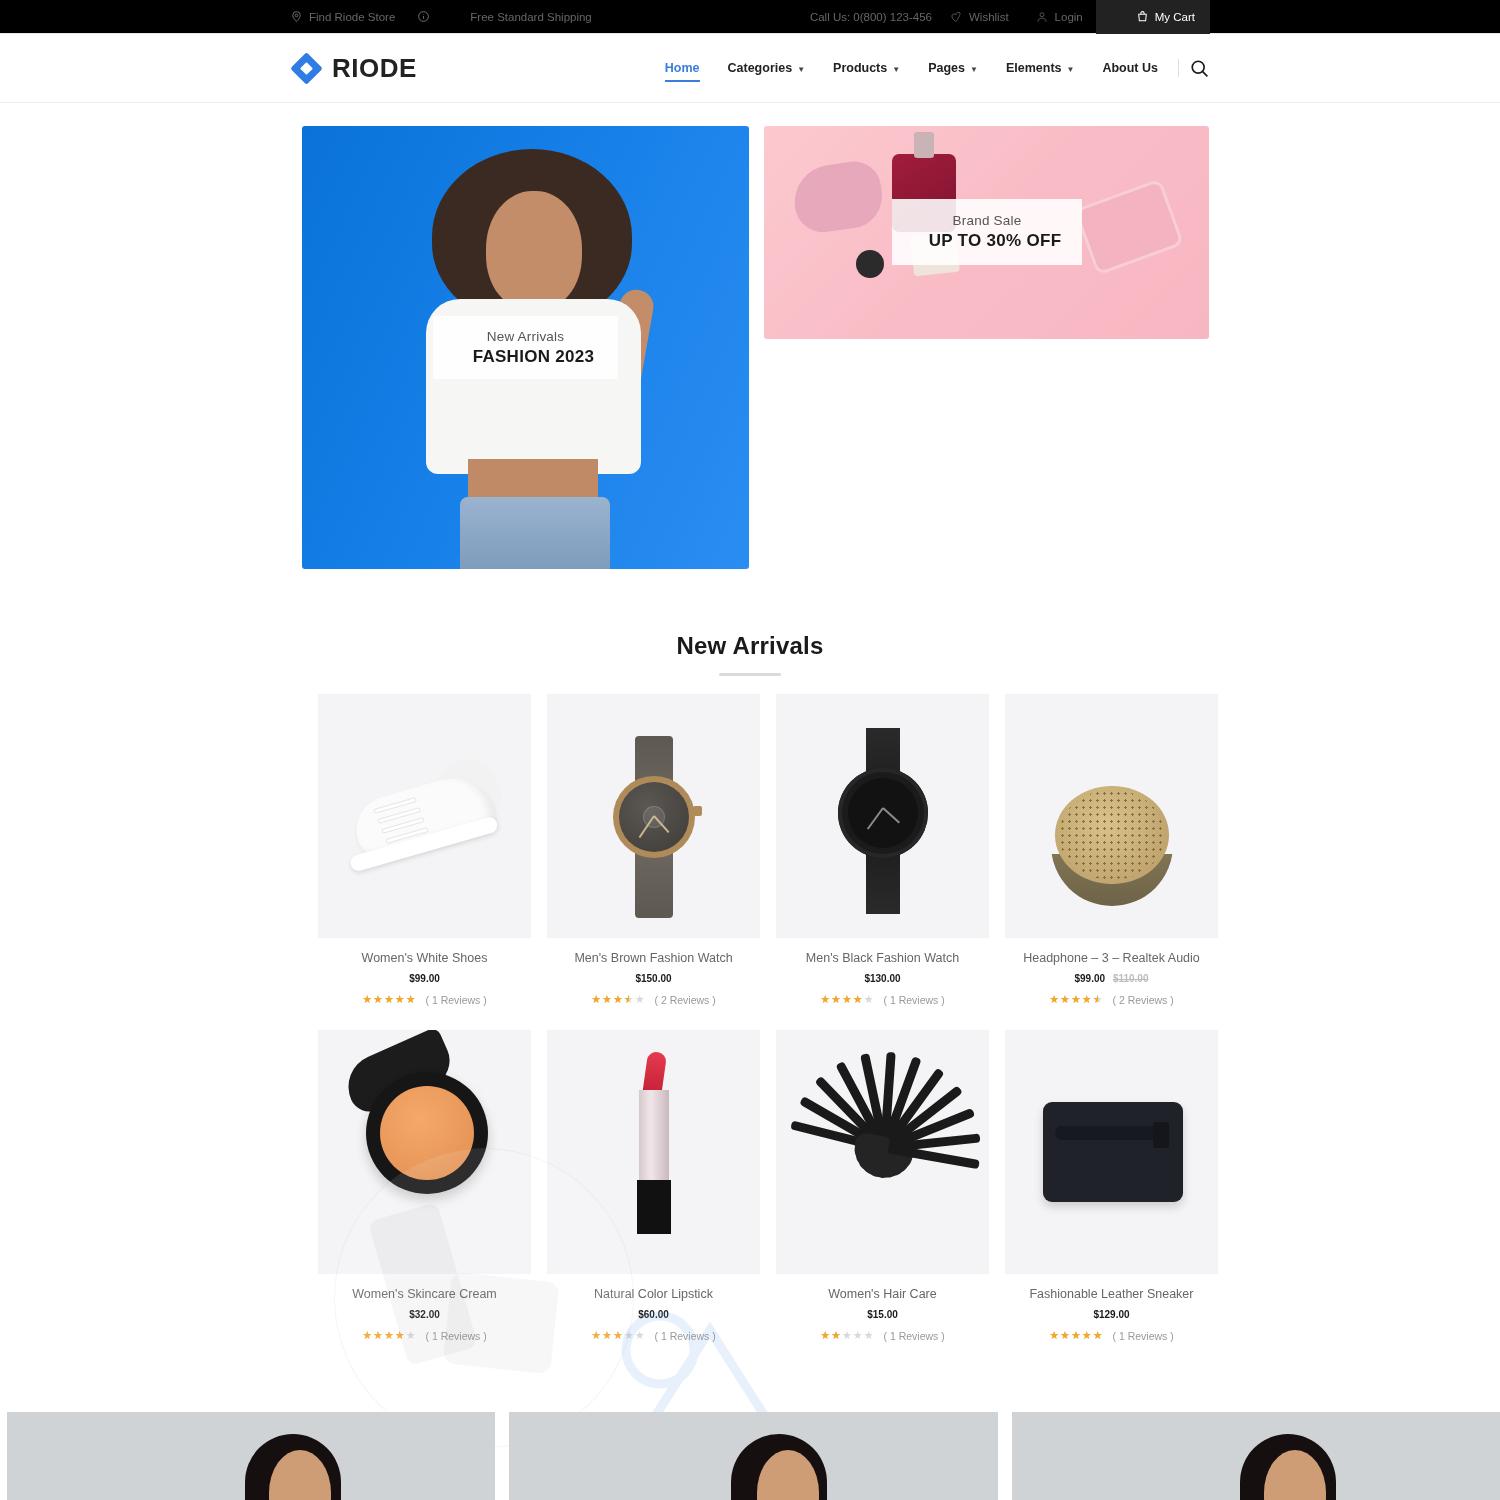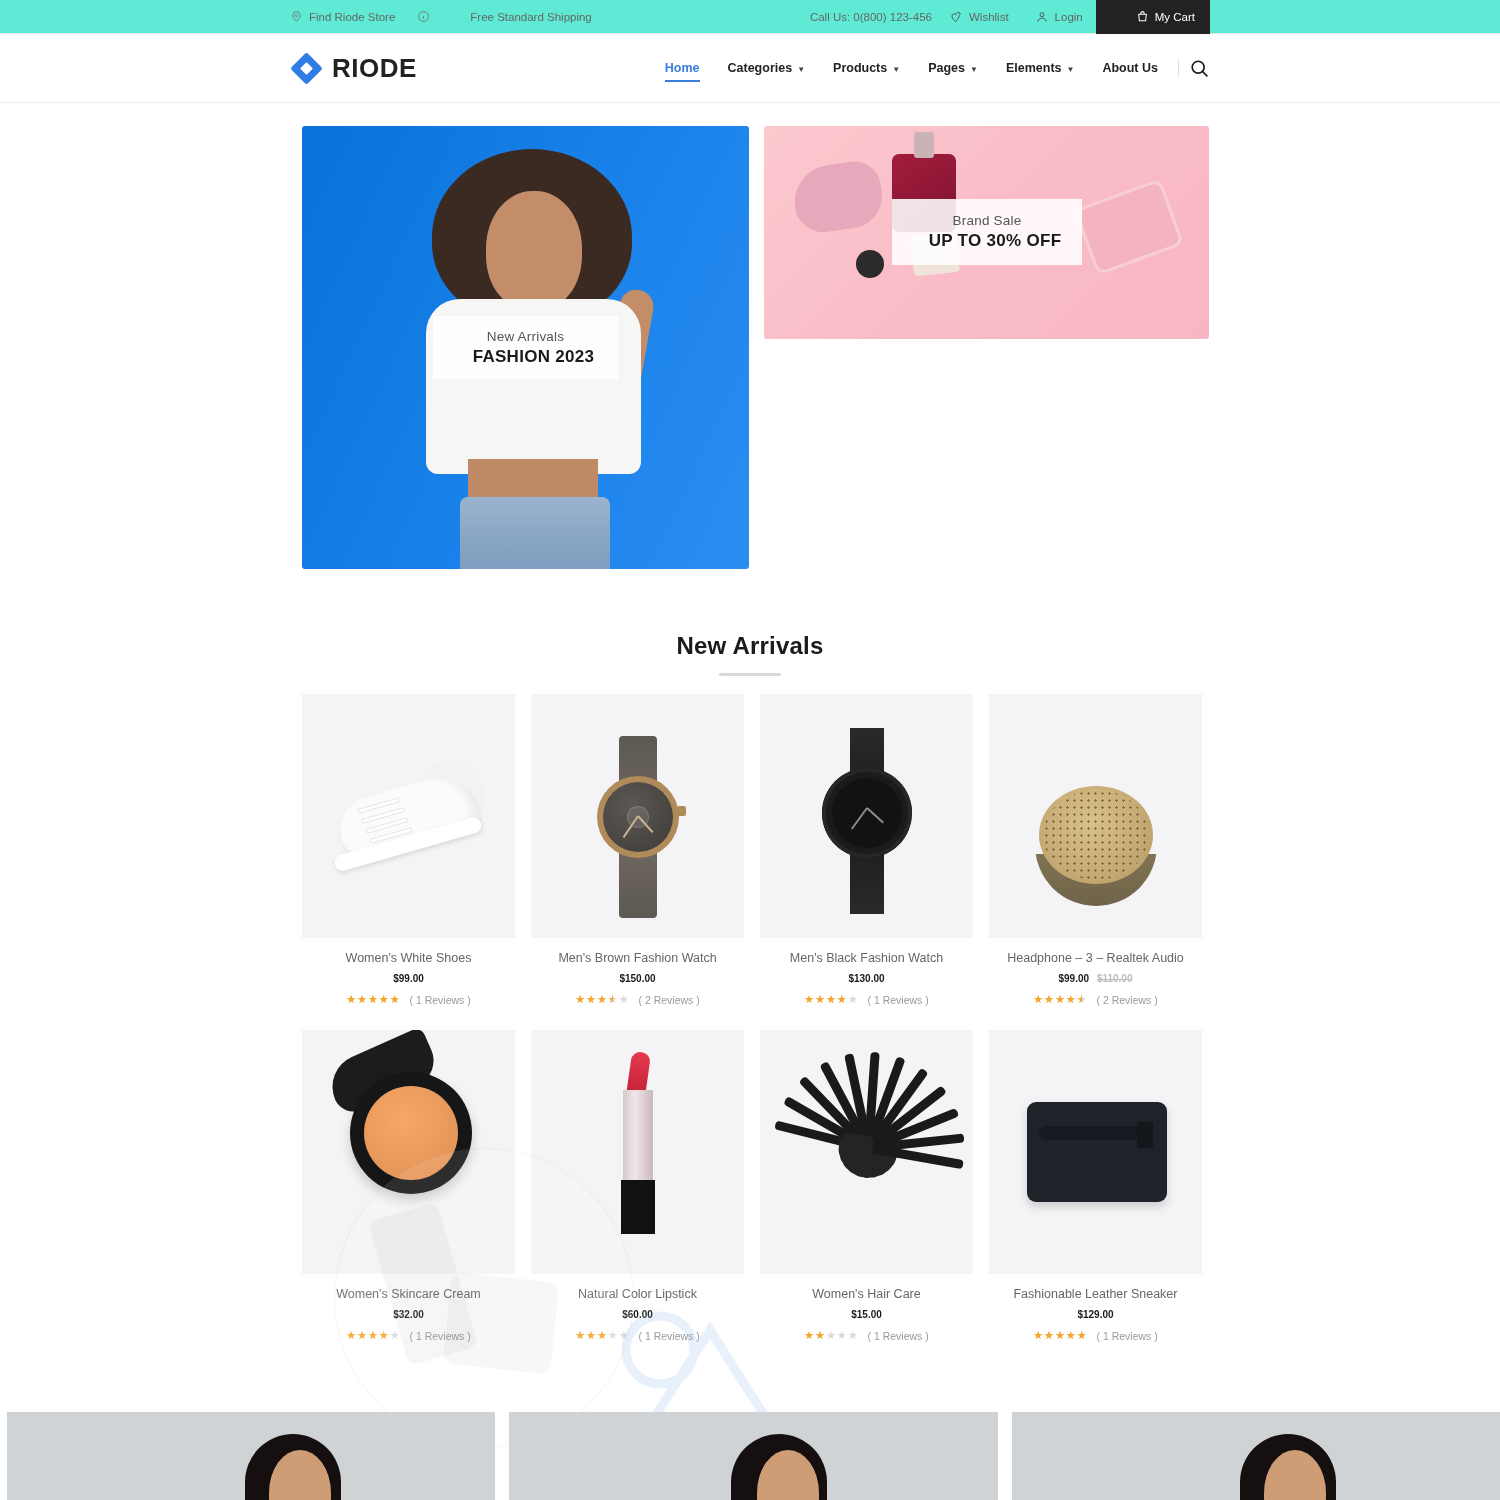--- a/index.html
+++ b/index.html
@@ -11,21 +11,21 @@
     color: #333;
   }
   .page { position: relative; width: 1500px; height: 1500px; }
 
   
   .topbar {
     height: 34px; width: 100%;
     border-bottom: 1px solid #e7e7e7;
     display: flex; align-items: stretch;
     font-size: 11.5px; color: #666;
-    background: #5eead4;
+    background: #000000;
   }
   .topbar-inner {
     width: 920px; margin: 0 auto;
     display: flex; align-items: center; justify-content: space-between;
     position: relative;
   }
   .tb-left { display: flex; align-items: center; gap: 22px; }
   .tb-item { display: flex; align-items: center; gap: 6px; white-space: nowrap; color:#666; }
   .tb-right { display: flex; align-items: stretch; gap: 0; height: 34px; }
   .tb-right .tb-item { padding: 0 13px; }
@@ -132,21 +132,21 @@
   .h-skin { position:absolute; left:70px; top:320px; width:130px; height:50px; background:#c08a66;}
   .h-jeans { position:absolute; left:62px; top:358px; width:150px; height:72px; background: linear-gradient(180deg,#9ab3cf,#7e9cbd); border-radius: 8px 8px 0 0;}
   .h-arm { position:absolute; left:214px; top:150px; width:34px; height:120px; background:#c38d69; border-radius:18px; transform: rotate(10deg);}
 
   
   .sec-title-wrap { position: absolute; left: 0; top: 632px; width: 1500px; text-align: center; }
   .sec-title { font-size: 24px; font-weight: 800; color: #1a1a1a; letter-spacing: .2px; }
   .sec-rule { width: 62px; height: 3px; background: #d9d9d9; margin: 13px auto 0; border-radius: 2px; }
 
   
-  .products { position: absolute; left: 302px; top: 694px; width: 907px; }
+  .products { position: absolute; left: 318px; top: 694px; width: 907px; }
   .prow { display: flex; gap: 16px; }
   .prow + .prow { margin-top: 24px; }
   .pcard { width: 213px; }
   .pimg {
     width: 213px; height: 244px; background: #f4f4f6;
     position: relative; overflow: hidden;
   }
   .pname {
     margin-top: 13px; text-align: center; font-size: 12.5px; color: #666;
     white-space: nowrap; overflow: hidden; text-overflow: ellipsis;

